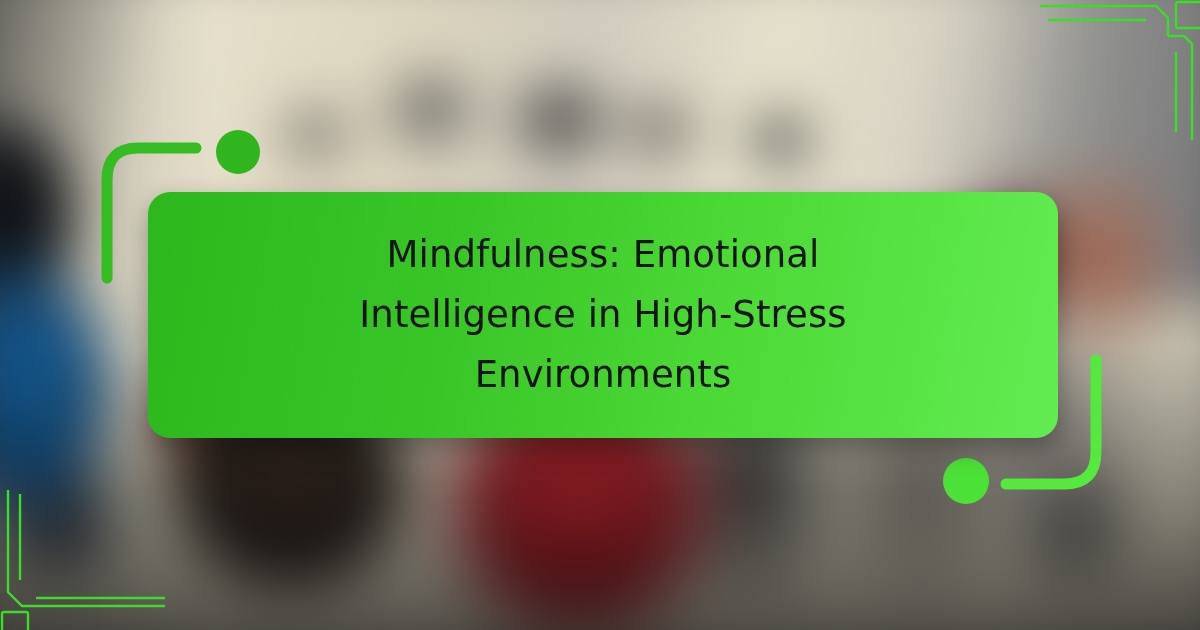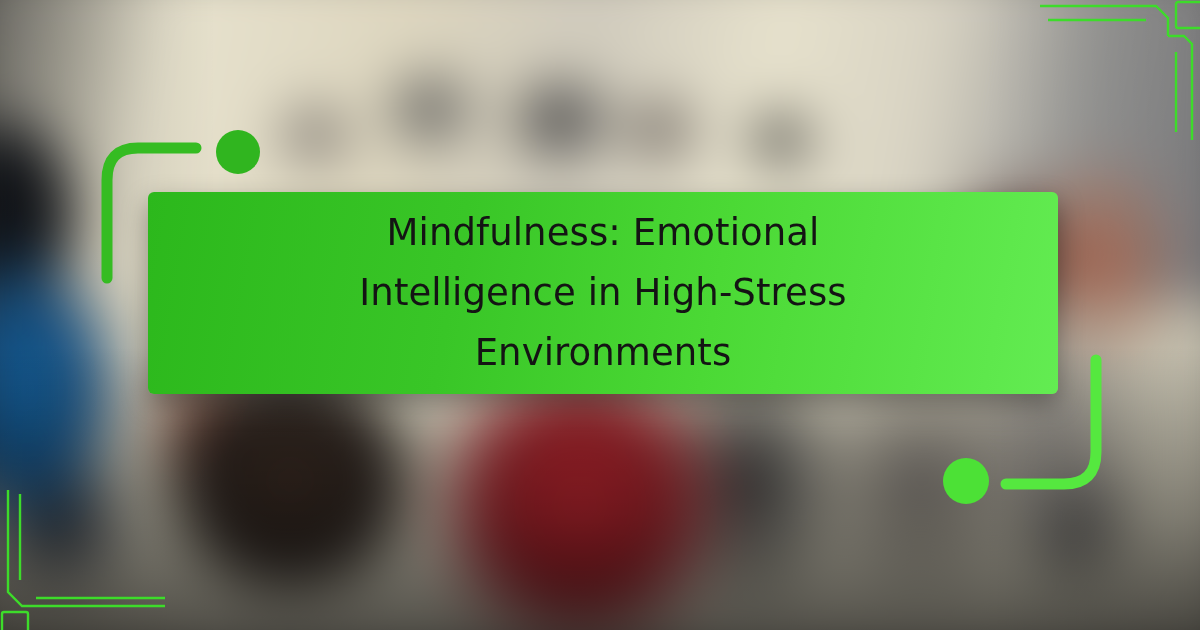--- a/index.html
+++ b/index.html
@@ -96,22 +96,22 @@
     width: 46px; height: 46px;
     background: #4ce136;
   }
 
   
   #title-card {
     position: absolute;
     left: 148px;
     top: 192px;
     width: 910px;
-    height: 202px;
-    border-radius: 6px;
+    height: 246px;
+    border-radius: 22px;
     background: linear-gradient(100deg, #2cb81c 0%, #39c627 34%, #4bd935 62%, #63ec52 100%);
     box-shadow: 0 10px 26px rgba(0,0,0,0.34);
     display: flex;
     align-items: center;
     justify-content: center;
     box-sizing: border-box;
     padding: 0 58px;
   }
   #title-text {
     margin: 0;

